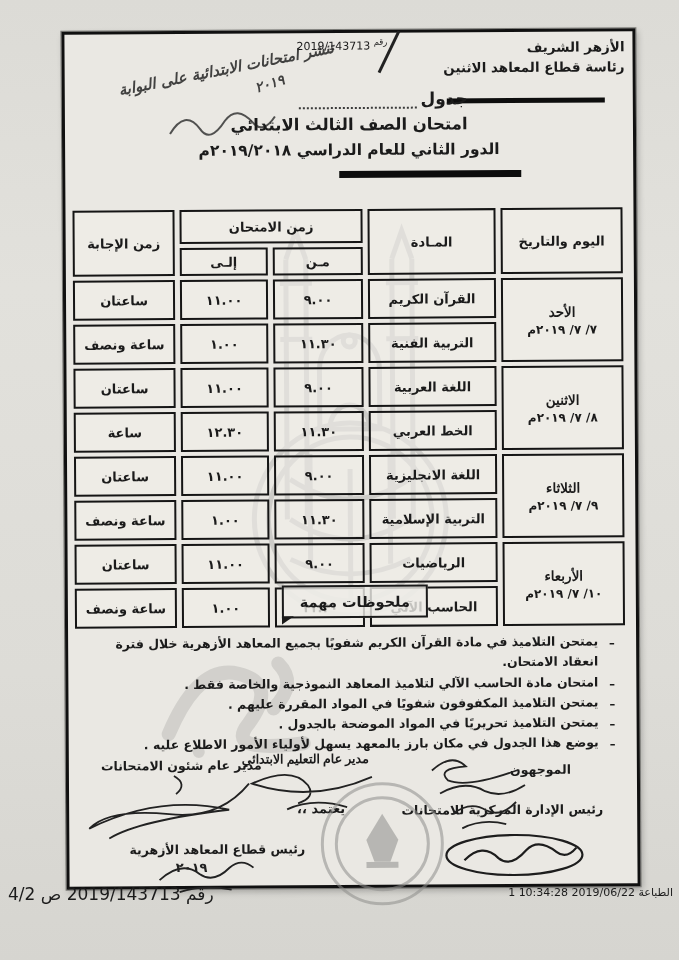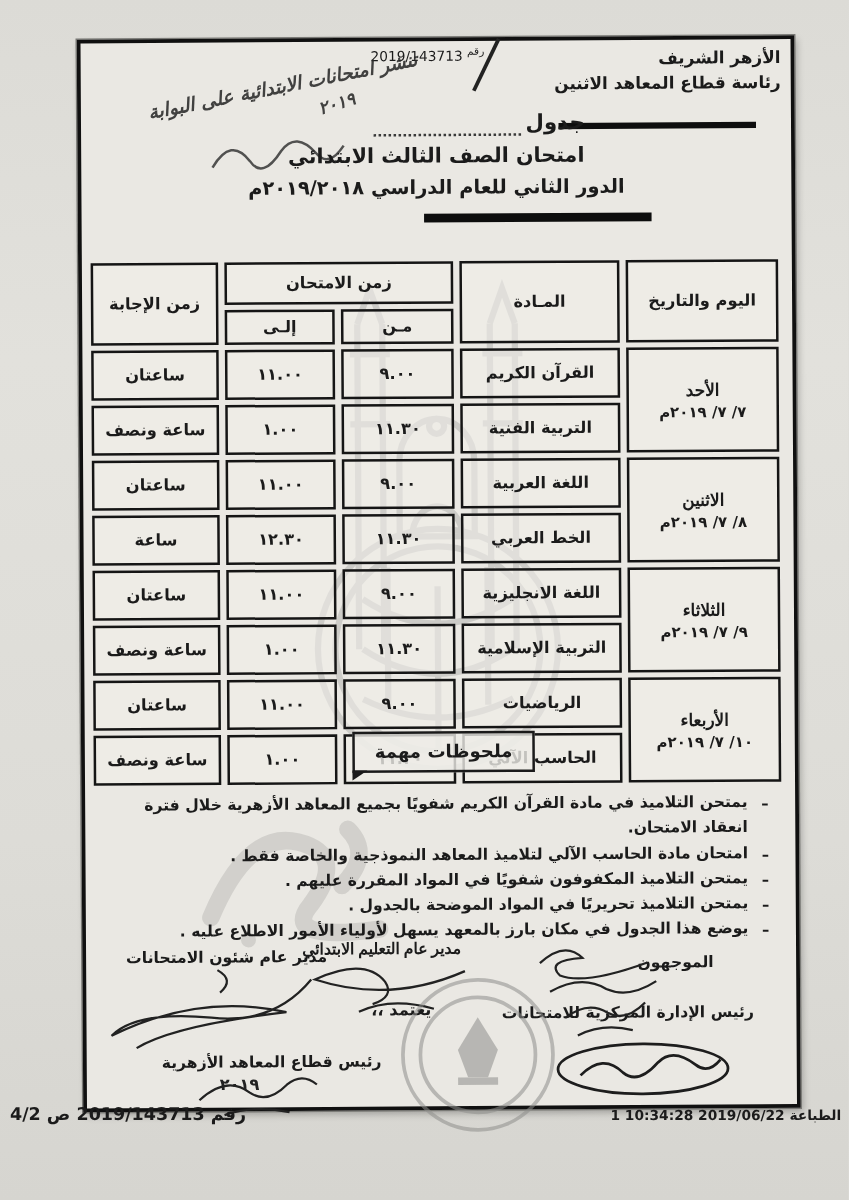--- a/index.html
+++ b/index.html
@@ -108,25 +108,25 @@
   .lab-mowagehon   { top:24px; right:66px;text-align:center; }
   .lab-dir-primary { top:12px; right:268px;font-family:Liberation Serif, serif; }
   .lab-dir-exams   { top:18px; left:32px;  }
   .lab-head-central{ top:64px; right:34px; }
   .lab-approve     { top:62px; right:292px; font-size:13px;margin-left:44px; }
   .lab-head-sector { top:102px; left:60px; }
   .sig-svg { position:absolute; }
   .stamp { position:absolute; top:40px; right:190px; opacity:.55; }
   
   .footer-left {
-    position:absolute; left:8px; top:884px; font-size:14px; font-weight:bold;
+    position:absolute; left:8px; top:884px; font-size:17px; font-weight:normal;
     direction:rtl; white-space:nowrap;
   }
   .footer-right {
-    position:absolute; right:6px; top:886px; font-size:11px; font-weight:bold;
+    position:absolute; right:6px; top:886px; font-size:11px; font-weight:normal;
     direction:rtl; white-space:nowrap;
   }
 </style>
 </head>
 <body>
 
 <div class="scan-bg"></div>
 
 <div class="page">
 

